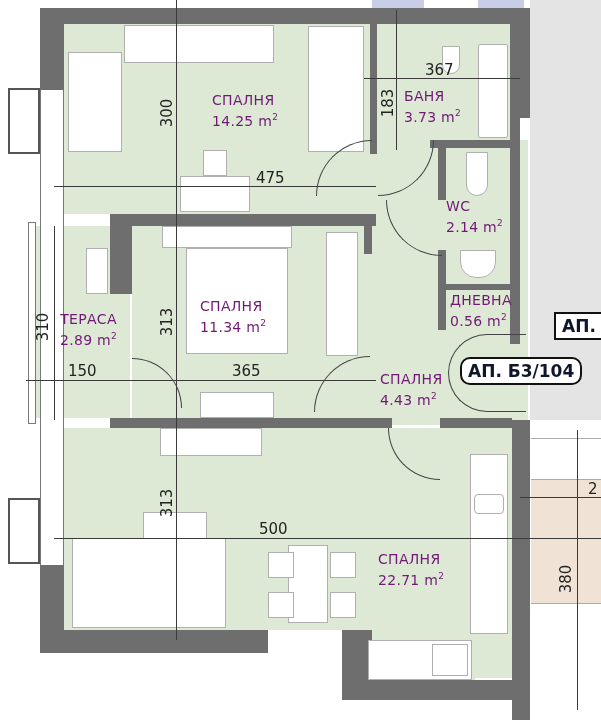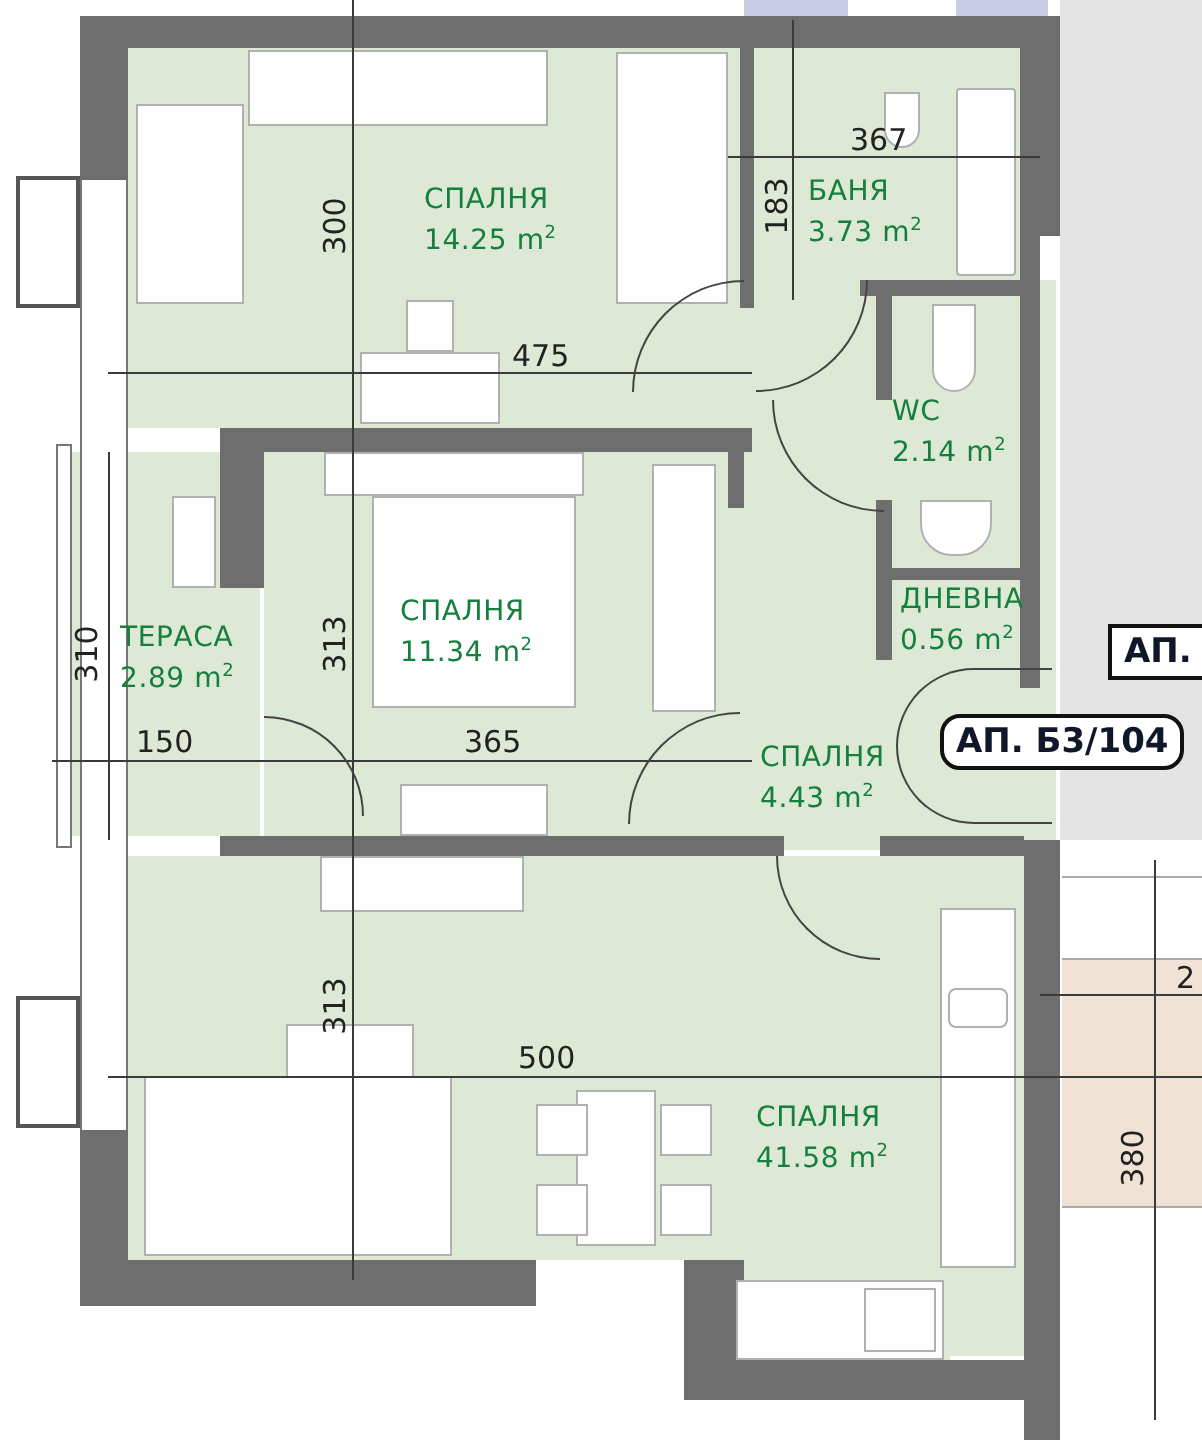--- a/index.html
+++ b/index.html
@@ -2,21 +2,21 @@
 <html><head>
 <meta charset="utf-8">
 <style>
   html,body{margin:0;padding:0;}
   body{width:601px;height:720px;position:relative;overflow:hidden;background:#ffffff;font-family:"DejaVu Sans",sans-serif;}
   .abs{position:absolute;}
   .room{position:absolute;background:#dde8d5;}
   .wall{position:absolute;background:#6e6e6e;}
   .furn{position:absolute;background:#ffffff;border:1px solid #b0b0b0;box-sizing:border-box;}
   .line{position:absolute;background:#3a3a3a;}
-  .label{position:absolute;color:#15803d;font-size:14px;line-height:17px;text-align:left;white-space:nowrap;letter-spacing:0.3px;}
+  .label{position:absolute;color:#701a75;font-size:14px;line-height:17px;text-align:left;white-space:nowrap;letter-spacing:0.3px;}
   .area sup{font-size:9px;}
   .dim{position:absolute;color:#222;font-size:15px;white-space:nowrap;}
   .dim.v{transform:rotate(-90deg);transform-origin:center center;}
   .tag{position:absolute;border:2px solid #111;background:#fff;font-weight:bold;font-size:17px;padding:2px 6px;color:#0f172a;white-space:nowrap;}
   .door{position:absolute;border:1px solid #444;box-sizing:border-box;}
   .grey-zone{position:absolute;background:#e4e4e4;}
 </style>
 </head>
 <body>
 
@@ -127,40 +127,40 @@
   <div class="area"><span>2.14 m</span><sup>2</sup></div>
 </div>
 <div class="label" style="left:450px;top:292px;">
   <div>ДНЕВНА</div>
   <div class="area"><span>0.56 m</span><sup>2</sup></div>
 </div>
 <div class="label" style="left:200px;top:298px;">
   <div>СПАЛНЯ</div>
   <div class="area"><span>11.34 m</span><sup>2</sup></div>
 </div>
-<div class="label" style="left:60px;top:311px;">
+<div class="label" style="left:60px;top:311px;text-align:center;">
   <div>ТЕРАСА</div>
   <div class="area"><span>2.89 m</span><sup>2</sup></div>
 </div>
 <div class="label" style="left:380px;top:371px;">
   <div>СПАЛНЯ</div>
   <div class="area"><span>4.43 m</span><sup>2</sup></div>
 </div>
 <div class="label" style="left:378px;top:551px;">
   <div>СПАЛНЯ</div>
-  <div class="area"><span>41.58 m</span><sup>2</sup></div>
+  <div class="area"><span>22.71 m</span><sup>2</sup></div>
 </div>
 
 <div class="dim v" style="left:153px;top:104px;">300</div>
 <div class="dim" style="left:256px;top:169px;">475</div>
 <div class="dim" style="left:425px;top:61px;">367</div>
 <div class="dim v" style="left:374px;top:94px;">183</div>
 <div class="dim v" style="left:29px;top:318px;">310</div>
 <div class="dim" style="left:68px;top:362px;">150</div>
 <div class="dim v" style="left:153px;top:313px;">313</div>
 <div class="dim" style="left:232px;top:362px;">365</div>
 <div class="dim v" style="left:153px;top:494px;">313</div>
 <div class="dim" style="left:259px;top:520px;">500</div>
 <div class="dim v" style="left:552px;top:570px;">380</div>
 <div class="dim" style="left:588px;top:480px;">2</div>
 
-<div class="tag" style="left:470px;top:357px;border-radius:10px;">АП. Б3/104</div>
+<div class="tag" style="left:460px;top:357px;border-radius:10px;">АП. Б3/104</div>
 <div class="tag" style="left:554px;top:312px;border-right:none;">АП.</div>
 
 </body></html>

